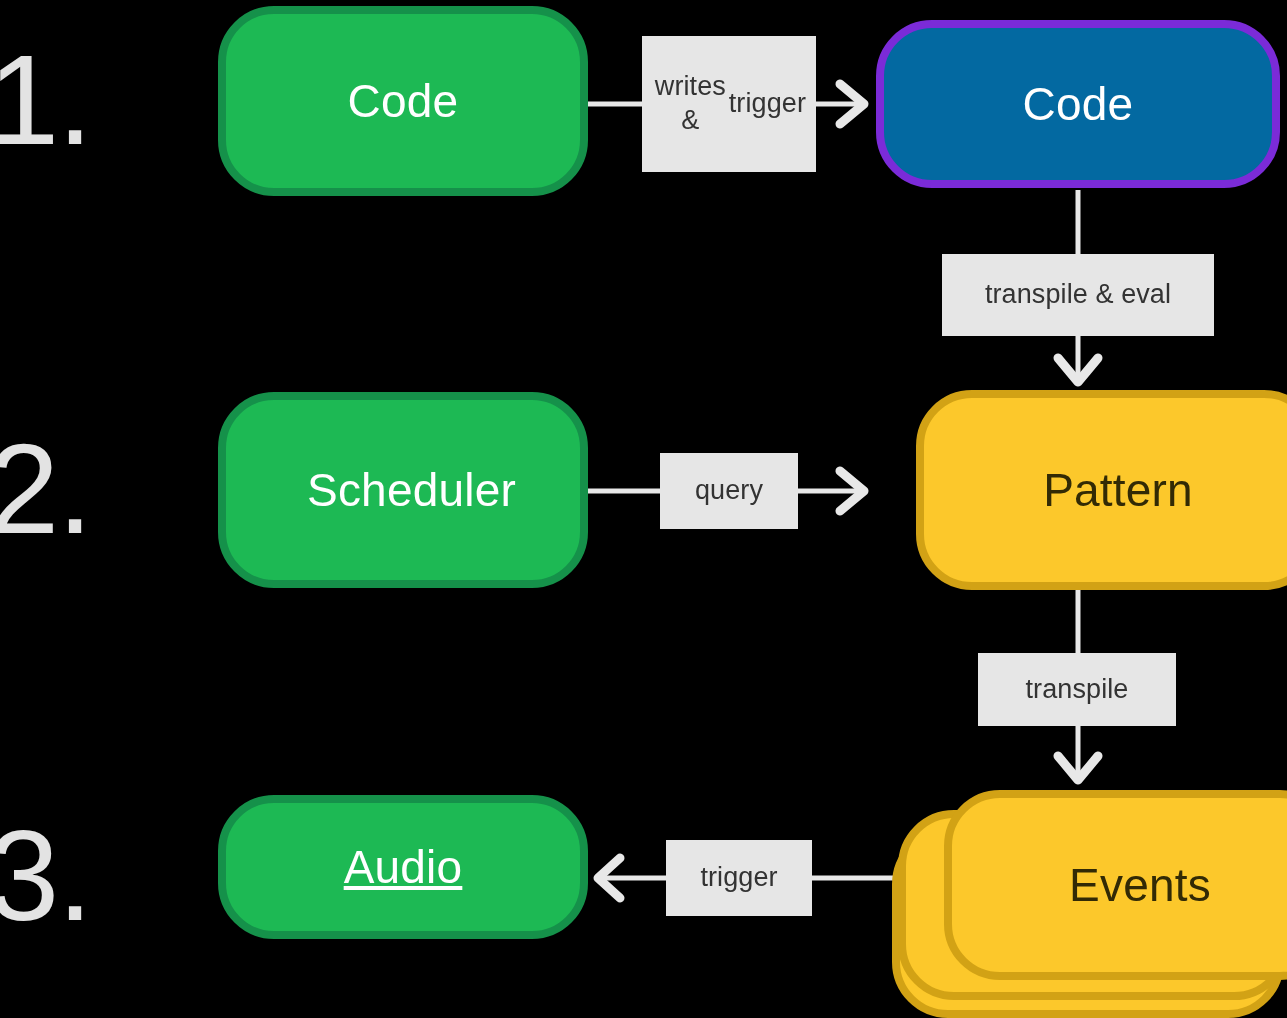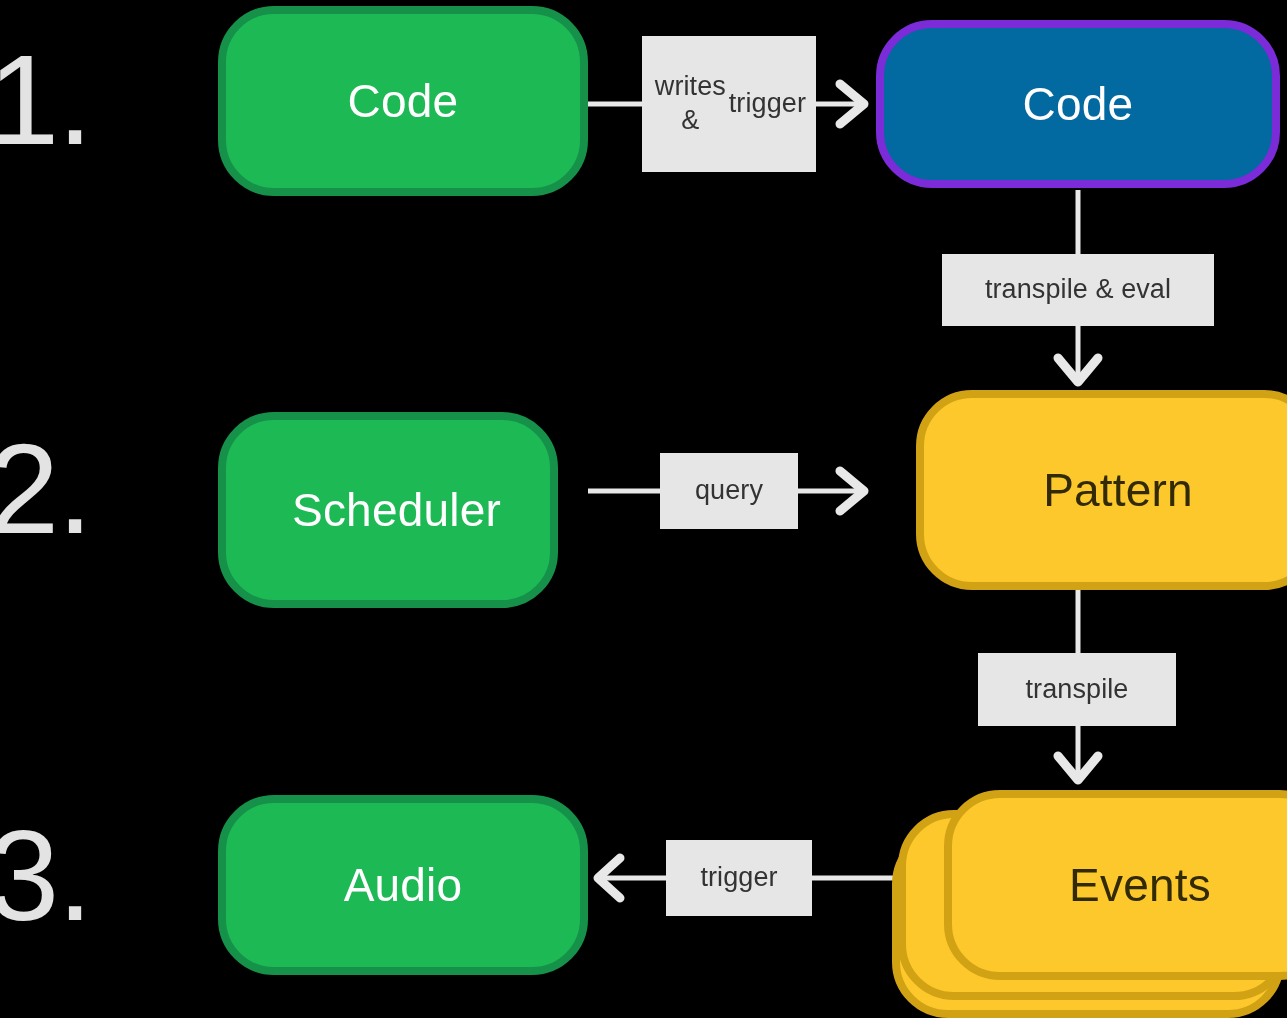--- a/index.html
+++ b/index.html
@@ -160,41 +160,41 @@
   <div class="edge-label" style="left:642px; top:36px; width:174px; height:136px;">
     <span>writes &amp;</span>
       <br>
     <span>trigger</span>
   </div>
 
   <div class="node purple" style="left:876px; top:20px; width:404px; height:168px;">
     <span class="node-label">Code</span>
   </div>
 
-  <div class="edge-label" style="left:942px; top:254px; width:272px; height:72px;">
+  <div class="edge-label" style="left:942px; top:254px; width:272px; height:82px;">
     <span>transpile &amp; eval</span>
   </div>
 
-  <div class="node green" style="left:218px; top:412px; width:340px; height:196px;padding-left:17px;">
+  <div class="node green" style="left:218px; top:392px; width:370px; height:196px;padding-left:17px;">
     <span class="node-label">Scheduler</span>
   </div>
 
   <div class="edge-label" style="left:660px; top:453px; width:138px; height:76px;align-items:center;">
     <span>query</span>
   </div>
 
   <div class="node yellow" style="left:876px; top:390px; width:404px; height:200px;">
     <span class="node-label">Pattern</span>
   </div>
 
   <div class="edge-label" style="left:978px; top:653px; width:198px; height:73px;">
     <span>transpile</span>
   </div>
 
-  <div class="node green" style="left:218px; top:795px; width:370px; height:180px;">
+  <div class="node green" style="left:218px; top:795px; width:370px; height:144px;text-decoration:underline;">
     <span class="node-label">Audio</span>
   </div>
 
   <div class="edge-label" style="left:666px; top:840px; width:146px; height:76px;text-align:center;">
     <span>trigger</span>
   </div>
 
   <div class="stack-layer" style="left:892px; top:828px; width:392px; height:190px;"></div>
   <div class="stack-layer" style="left:898px; top:810px; width:392px; height:190px;"></div>
   <div class="node yellow" style="left:904px; top:790px; width:392px; height:190px;">

